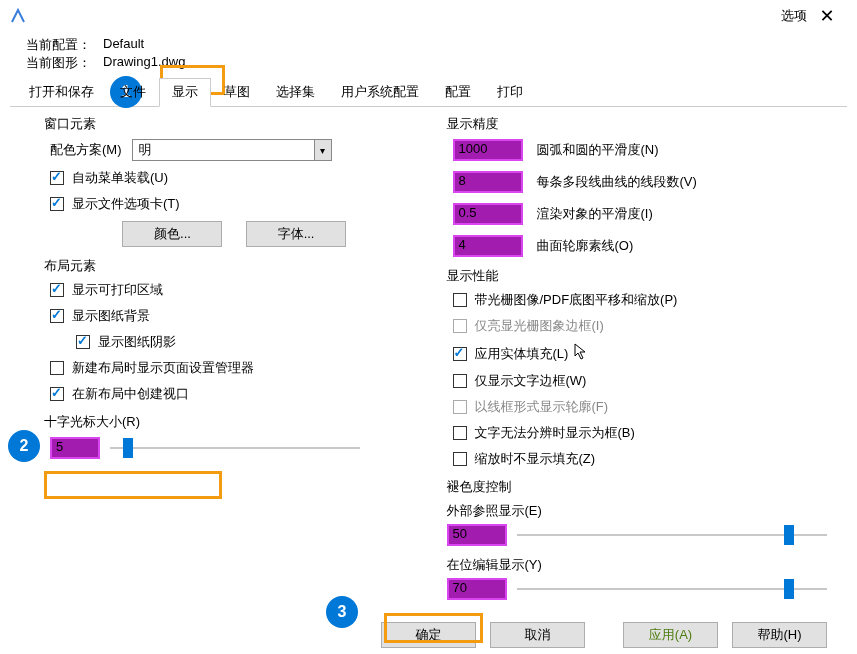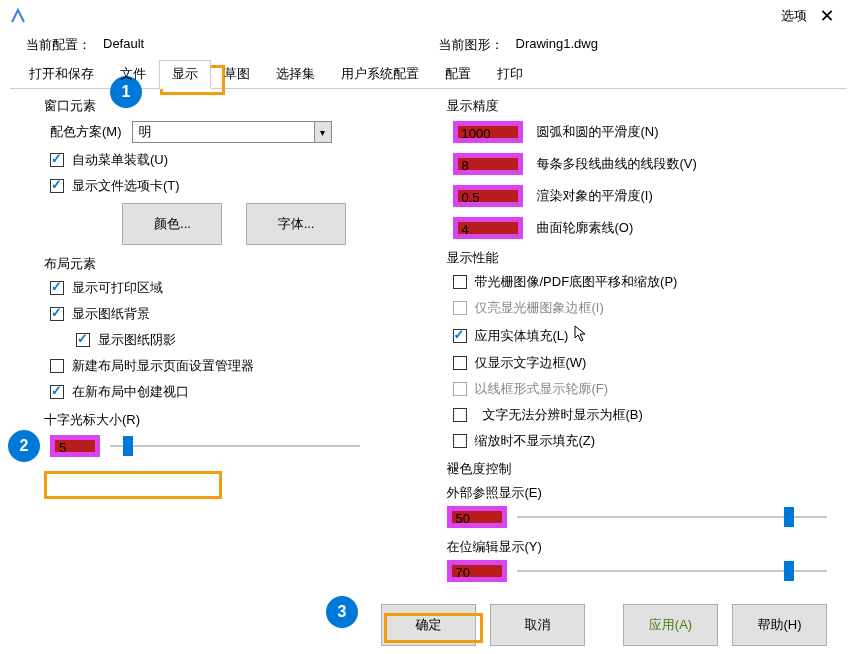--- a/index.html
+++ b/index.html
@@ -1,44 +1,44 @@
 <!DOCTYPE html>
 <html><head>
 <meta charset="utf-8">
 <style>
 * { box-sizing: border-box; margin: 0; padding: 0; font-family: "Microsoft YaHei", SimSun, sans-serif; font-size: 13px; }
 body { background: #fff; width: 857px; height: 654px; position: relative; }
 .titlebar { height: 32px; display: flex; align-items: center; padding: 0 10px; }
 .titlebar .icon { width: 16px; height: 16px; margin-right: 6px; }
 .titlebar .title { flex: 1; text-align: right; }
 .titlebar .close { width: 40px; height: 32px; display: flex; align-items: center; justify-content: center; font-size: 18px; font-weight: normal; }
-.infobar { display: flex; padding: 4px 16px 6px; }
+.infobar { display: flex; padding: 4px 16px 6px; flex-direction: column; }
 .infobar .label { margin-right: 12px; }
 .infobar .val { margin-right: 30px; }
 .infobar .col { flex: 1; display: flex; }
 .tabs { display: flex; padding-left: 16px; position: relative; }
 .tabs::after { content: ''; position: absolute; left: 10px; right: 10px; bottom: 0; height: 1px; background: #ccc; }
 .tab { padding: 4px 12px 5px; border: 1px solid transparent; position: relative; z-index: 1; }
 .tab.active { border: 1px solid #ccc; border-bottom: 1px solid #fff; background: #fff; }
 .content { display: flex; padding: 8px 10px 4px; }
 .col { flex: 1; padding: 0 10px; }
 .group { margin-bottom: 10px; }
 .group-title { margin-bottom: 6px; margin-left: 24px; }
 .row { display: flex; align-items: center; margin: 4px 0 8px 30px; }
 .row.indent { margin-left: 56px; }
 .chk { width: 14px; height: 14px; border: 1px solid #333; margin-right: 8px; flex-shrink: 0; position: relative; }
 .chk.checked::after { content: '✓'; color: #0078d7; position: absolute; top: -3px; left: 0px; font-size: 13px; font-weight: bold; }
 .chk.disabled { border-color: #aaa; }
 .txt { white-space: nowrap; }
 .txt.disabled { color: #888; }
-.input { border: 5px solid #d946ef; height: 22px; padding: 0 4px; background: #b91c1c; }
+.input { border: 2px solid #d946ef; height: 22px; padding: 0 4px; background: #a21caf; }
 .select { width: 200px; display: flex; }
 .select .sel-val { flex: 1; border: 1px solid #888; border-right: none; height: 22px; padding: 0 6px; line-height: 20px; }
 .select .sel-btn { width: 18px; height: 22px; border: 1px solid #888; background: #e1e1e1; display: flex; align-items: center; justify-content: center; font-size: 10px; }
-.btn { background: #e1e1e1; border: 1px solid #adadad; height: 42px; padding: 12px 20px; display: inline-flex; align-items: center; justify-content: center; }
+.btn { background: #e1e1e1; border: 1px solid #adadad; height: 26px; padding: 12px 20px; display: inline-flex; align-items: center; justify-content: center; }
 .btn.disabled { color: #4d7c0f; margin-left: 24px; }
 .btnrow { text-align: center; margin: 8px 0 8px 30px; }
 .btnrow .btn { margin: 0 10px; width: 100px; }
 .slider-row { display: flex; align-items: center; margin-left: 30px; margin-bottom: 10px; margin-top: 4px; }
 .slider-track { position: relative; height: 20px; flex: 1; margin-left: 10px; margin-right: 10px; }
 .slider-track::before { content:''; position:absolute; left:0; right:0; top:9px; height:2px; background:#c8c8c8; }
 .slider-thumb { position: absolute; width: 10px; height: 20px; background: #0078d7; top: 0; }
 .footer { display: flex; justify-content: flex-end; padding: 8px 30px 6px; gap: 14px; }
 .footer .btn { width: 95px; }
 .hl { border: 3px solid #f39c12; position: absolute; pointer-events: none; }
@@ -176,21 +176,21 @@
             </svg></span>
         </div>
       <div class="row" style="margin-left:14px;">
           <span class="chk"></span>
           <span class="txt">仅显示文字边框(W)</span>
         </div>
       <div class="row" style="margin-left:14px;">
           <span class="chk disabled"></span>
           <span class="txt disabled">以线框形式显示轮廓(F)</span>
         </div>
-      <div class="row" style="margin-left:14px;gap:8px;">
+      <div class="row" style="margin-left:14px;">
           <span class="chk"></span>
           <span class="txt">文字无法分辨时显示为框(B)</span>
         </div>
       <div class="row" style="margin-left:14px;">
           <span class="chk"></span>
           <span class="txt">缩放时不显示填充(Z)</span>
         </div>
     </div>
     <div class="group">
       <div class="group-title" style="margin-left:8px;">褪色度控制</div>

